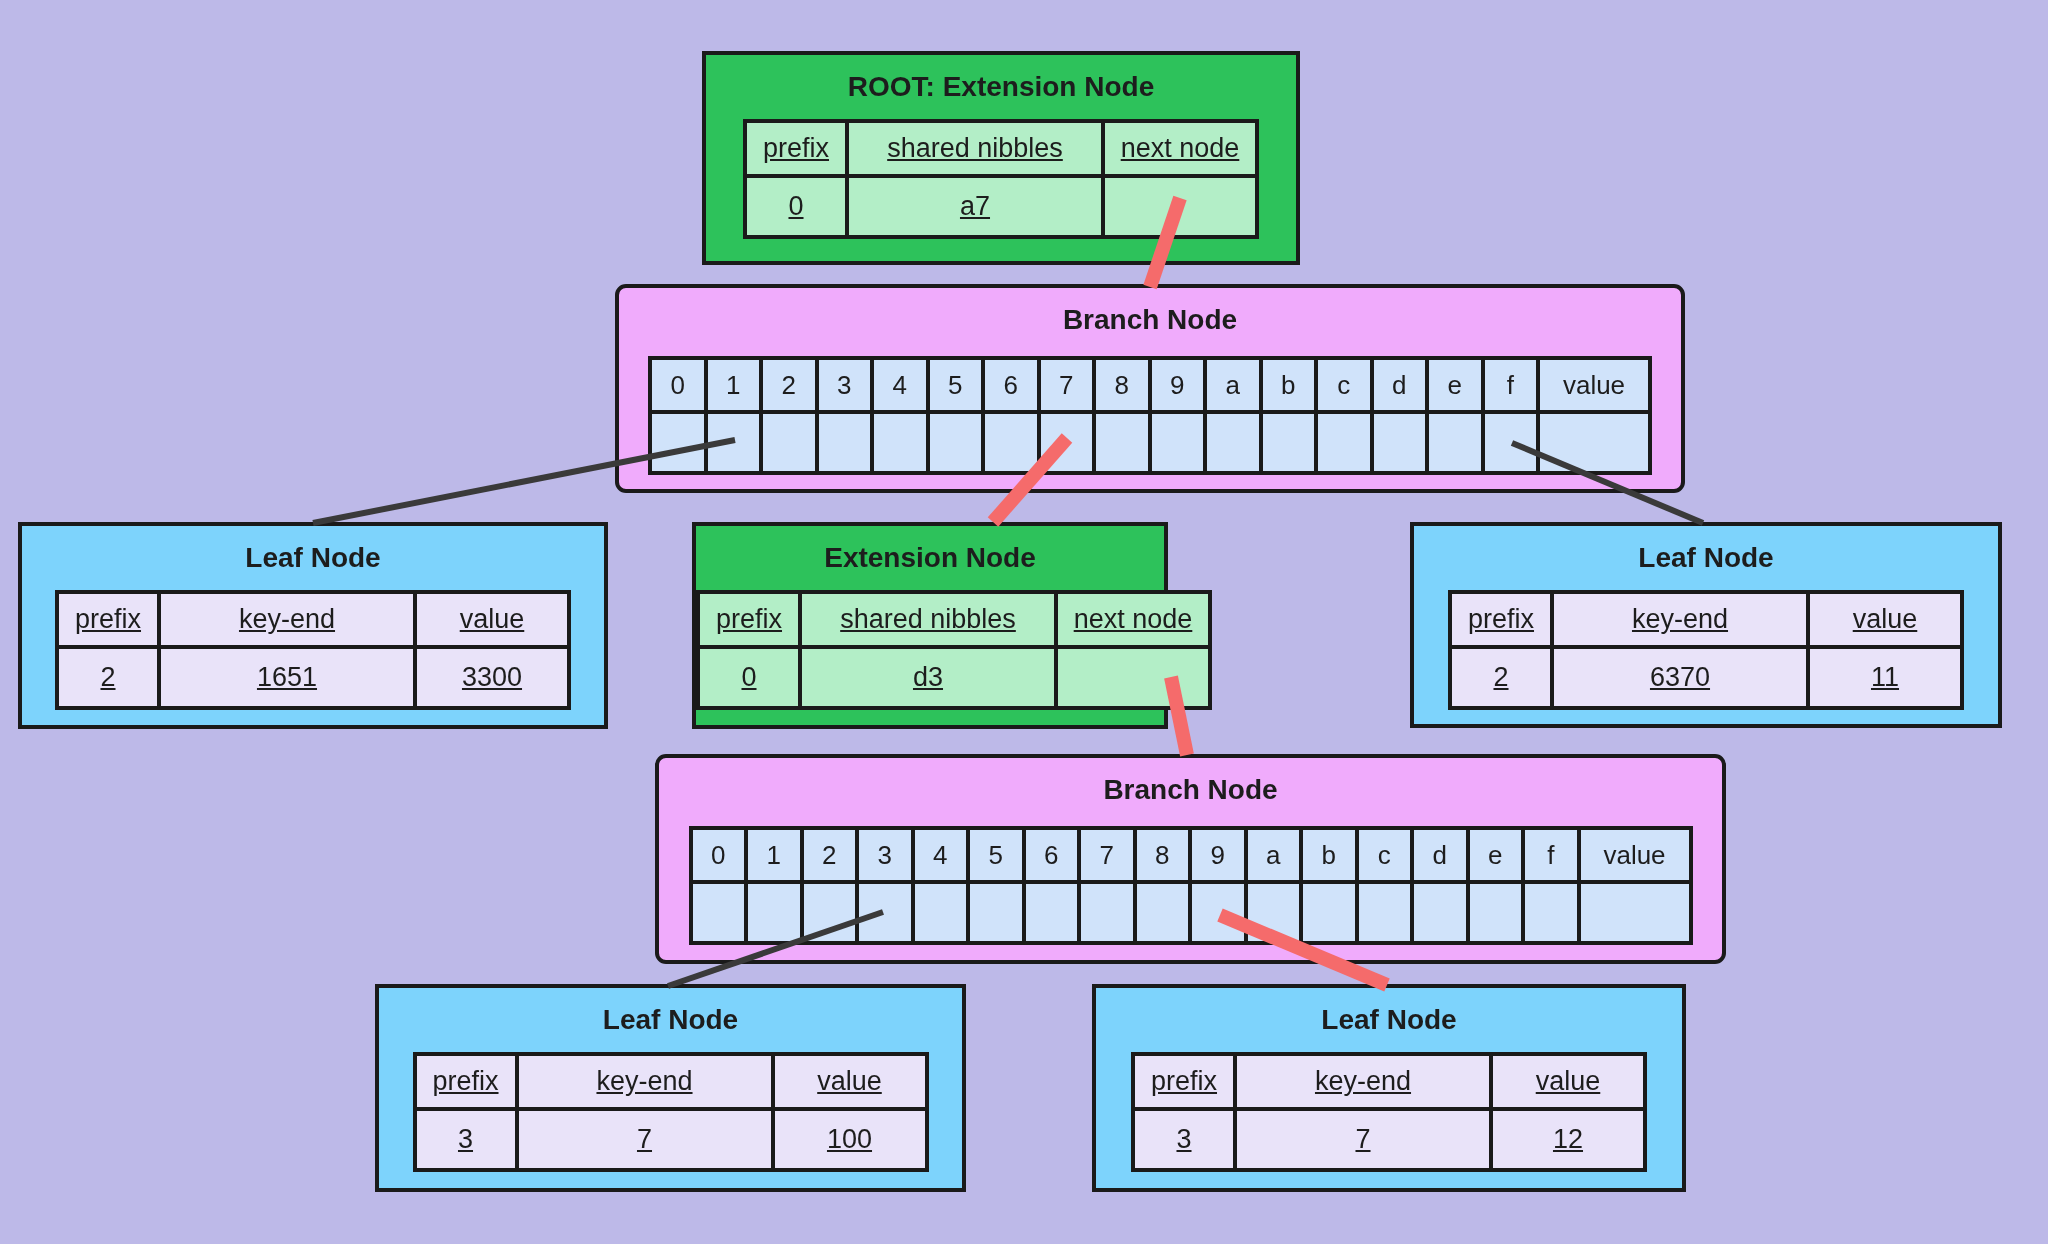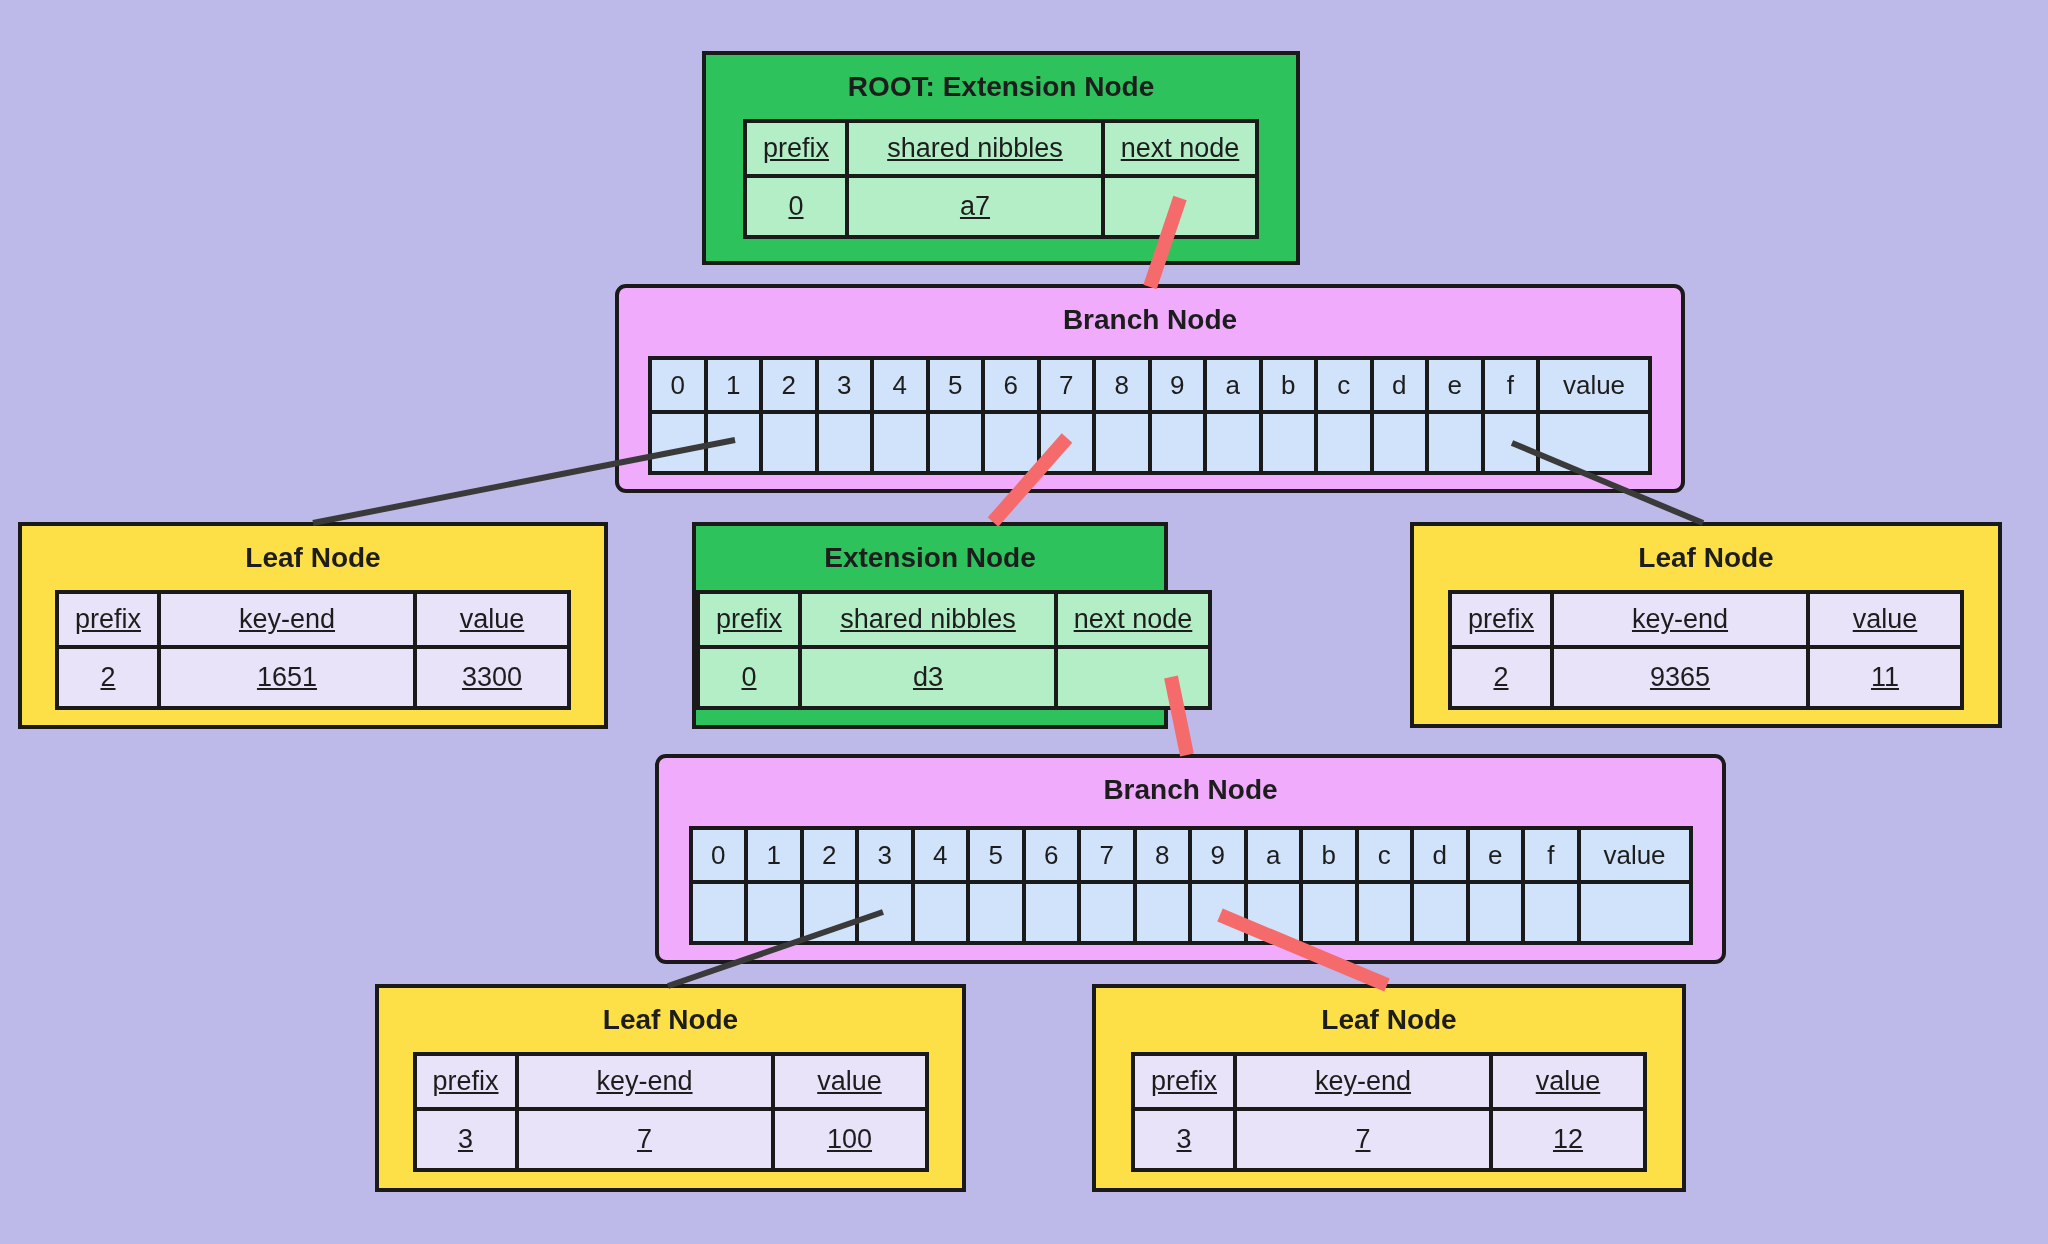--- a/index.html
+++ b/index.html
@@ -21,21 +21,21 @@
     text-align: center;
     font-weight: bold;
     font-size: 28px;
     color: #1d1d1d;
   }
   
   .ext  { background: #2dc25b; }
   .ext  table td { background: #b3eec7; }
   .br   { background: #f0abfc; border-radius: 11px; }
   .br   table td { background: #d0e3fa; }
-  .leaf { background: #fde047; }
+  .leaf { background: #7dd3fc; }
   .leaf table td { background: #e9e3f9; }
 
   table {
     border-collapse: collapse;
     table-layout: fixed;
   }
   td {
     border: 4px solid #1a1a1a;
     text-align: center;
     vertical-align: middle;
@@ -181,21 +181,21 @@
   <div class="node-title">Leaf Node</div>
   <table class="kvtable">
     <tbody>
         <tr class="hdr">
       <td style="width:102px">prefix</td>
       <td style="width:256px">key-end</td>
       <td style="width:154px">value</td>
     </tr>
     <tr class="val">
       <td>2</td>
-      <td>9365</td>
+      <td>6370</td>
       <td>11</td>
     </tr>
   </tbody>
     </table>
 </div>
 
 <div class="node br" id="branch-node-lower">
   <div class="node-title">Branch Node</div>
   <table class="btable">
     <colgroup>

